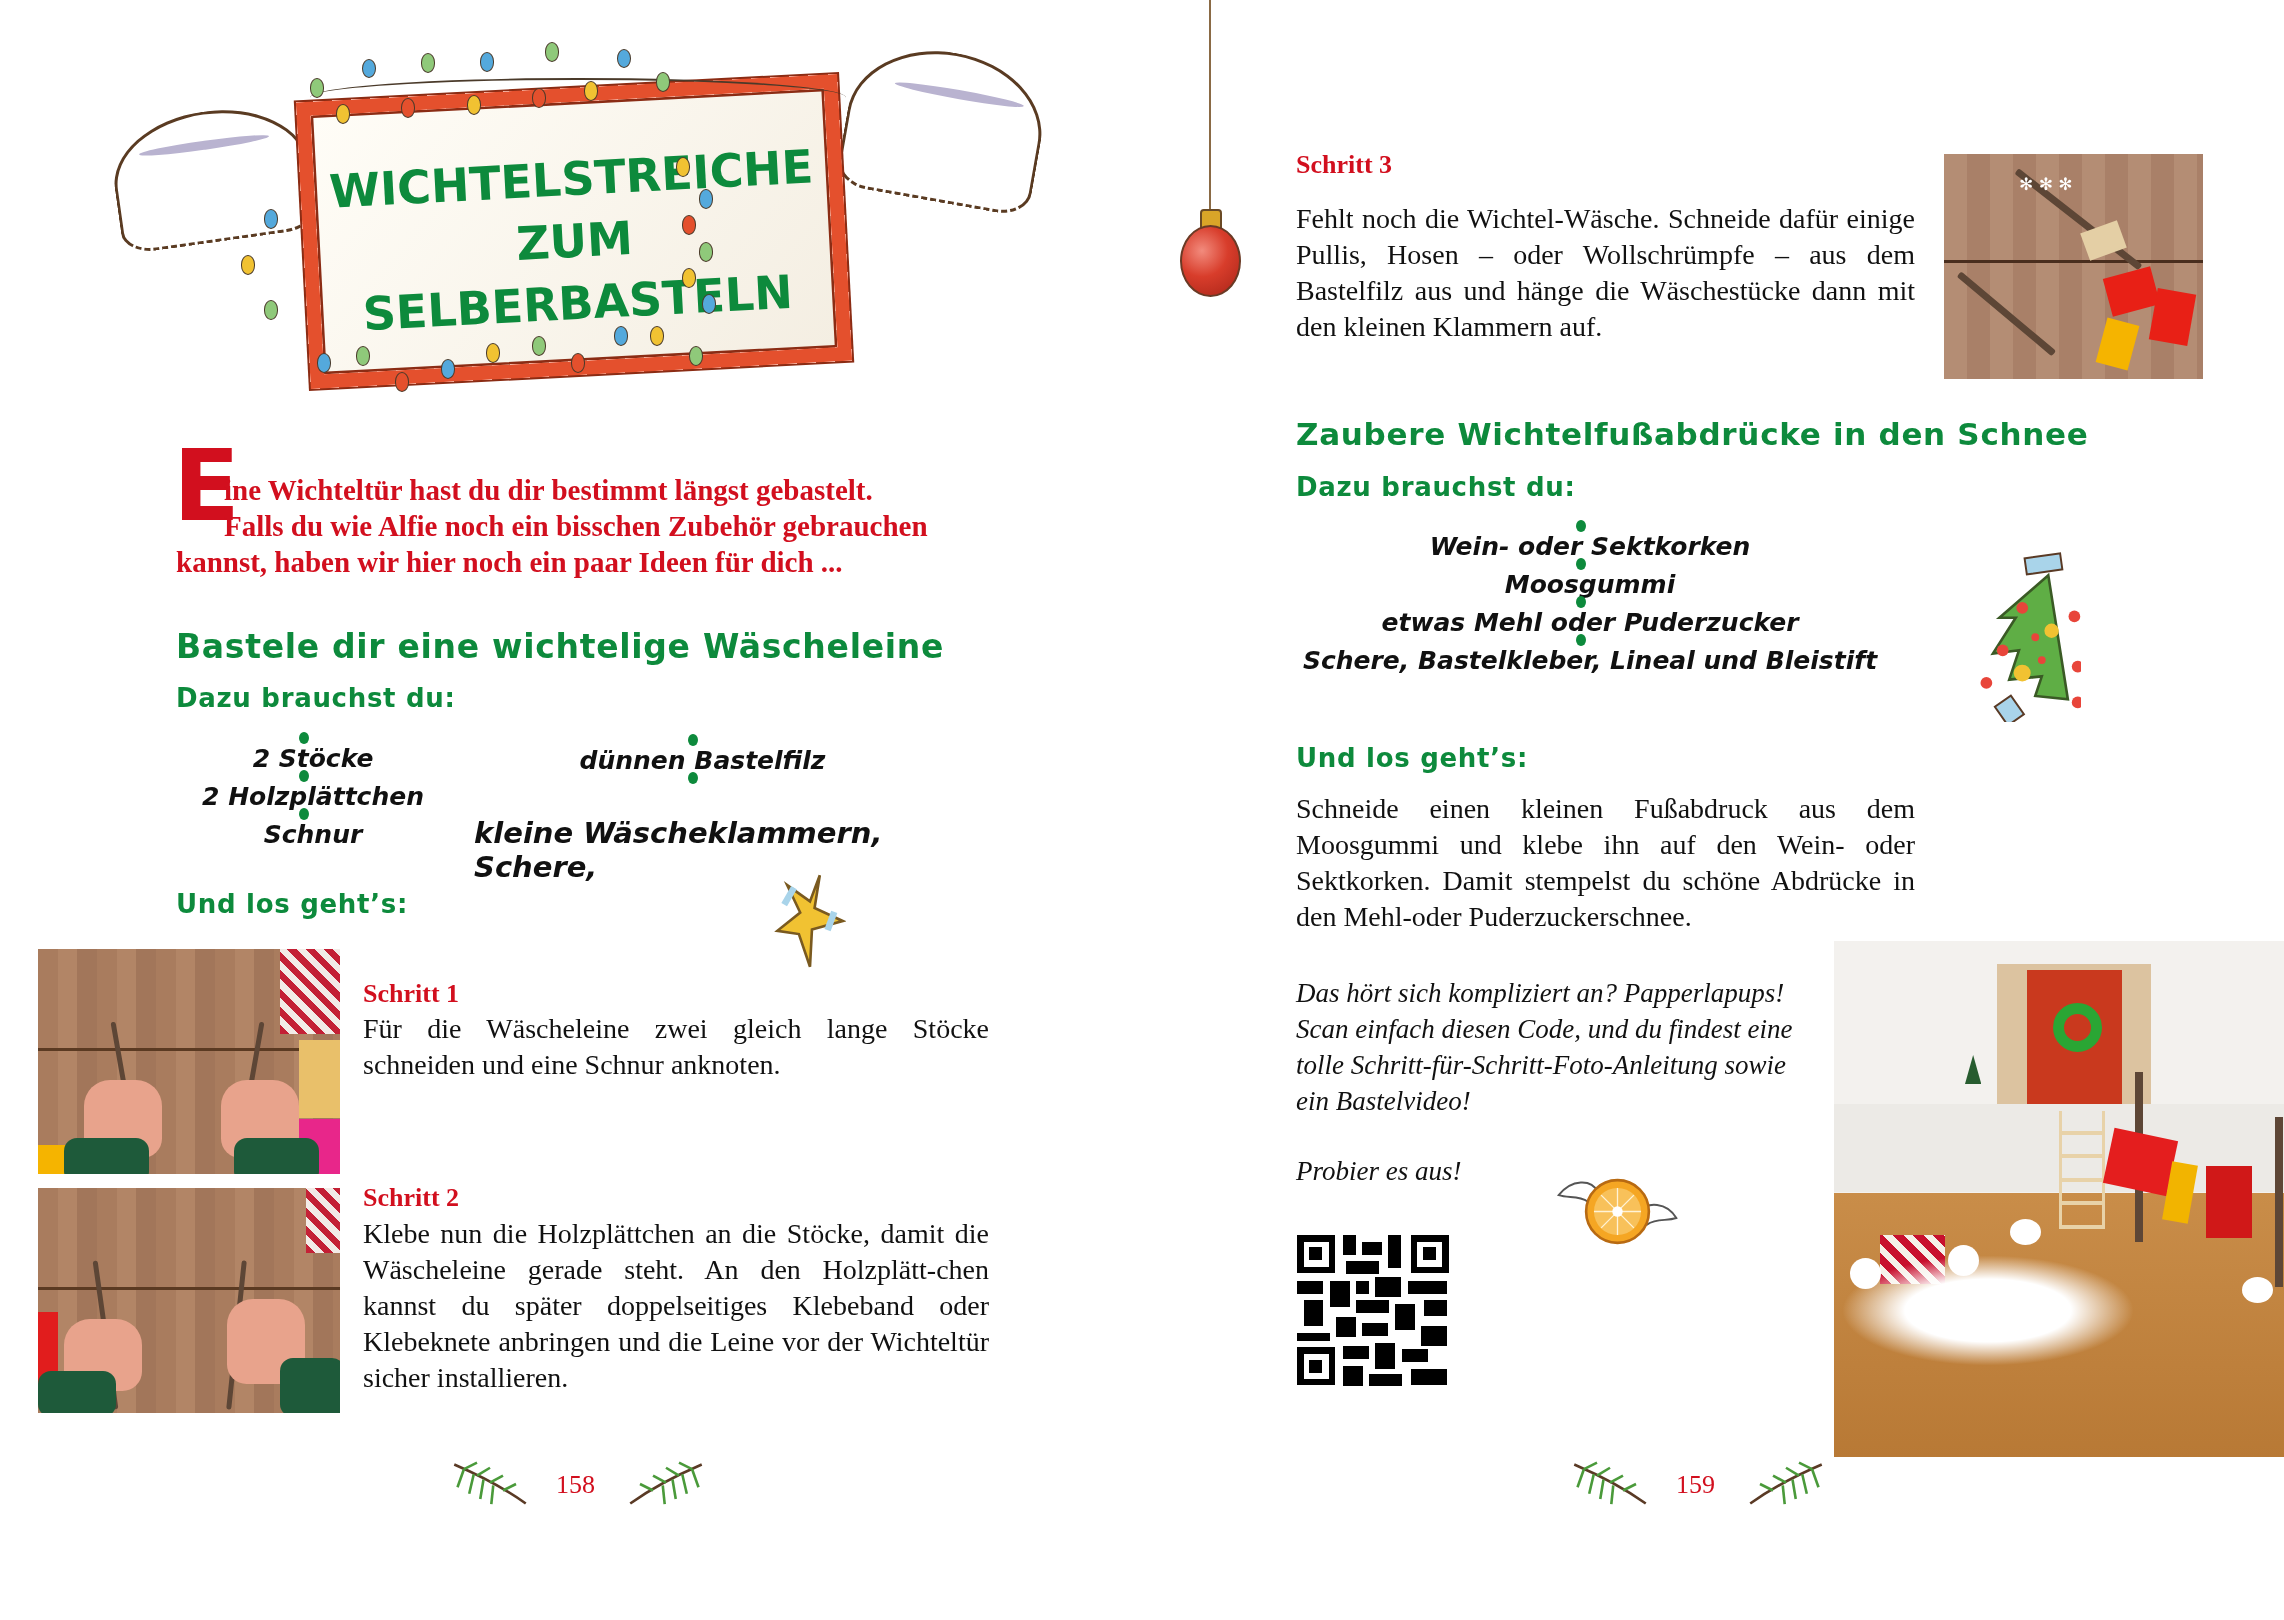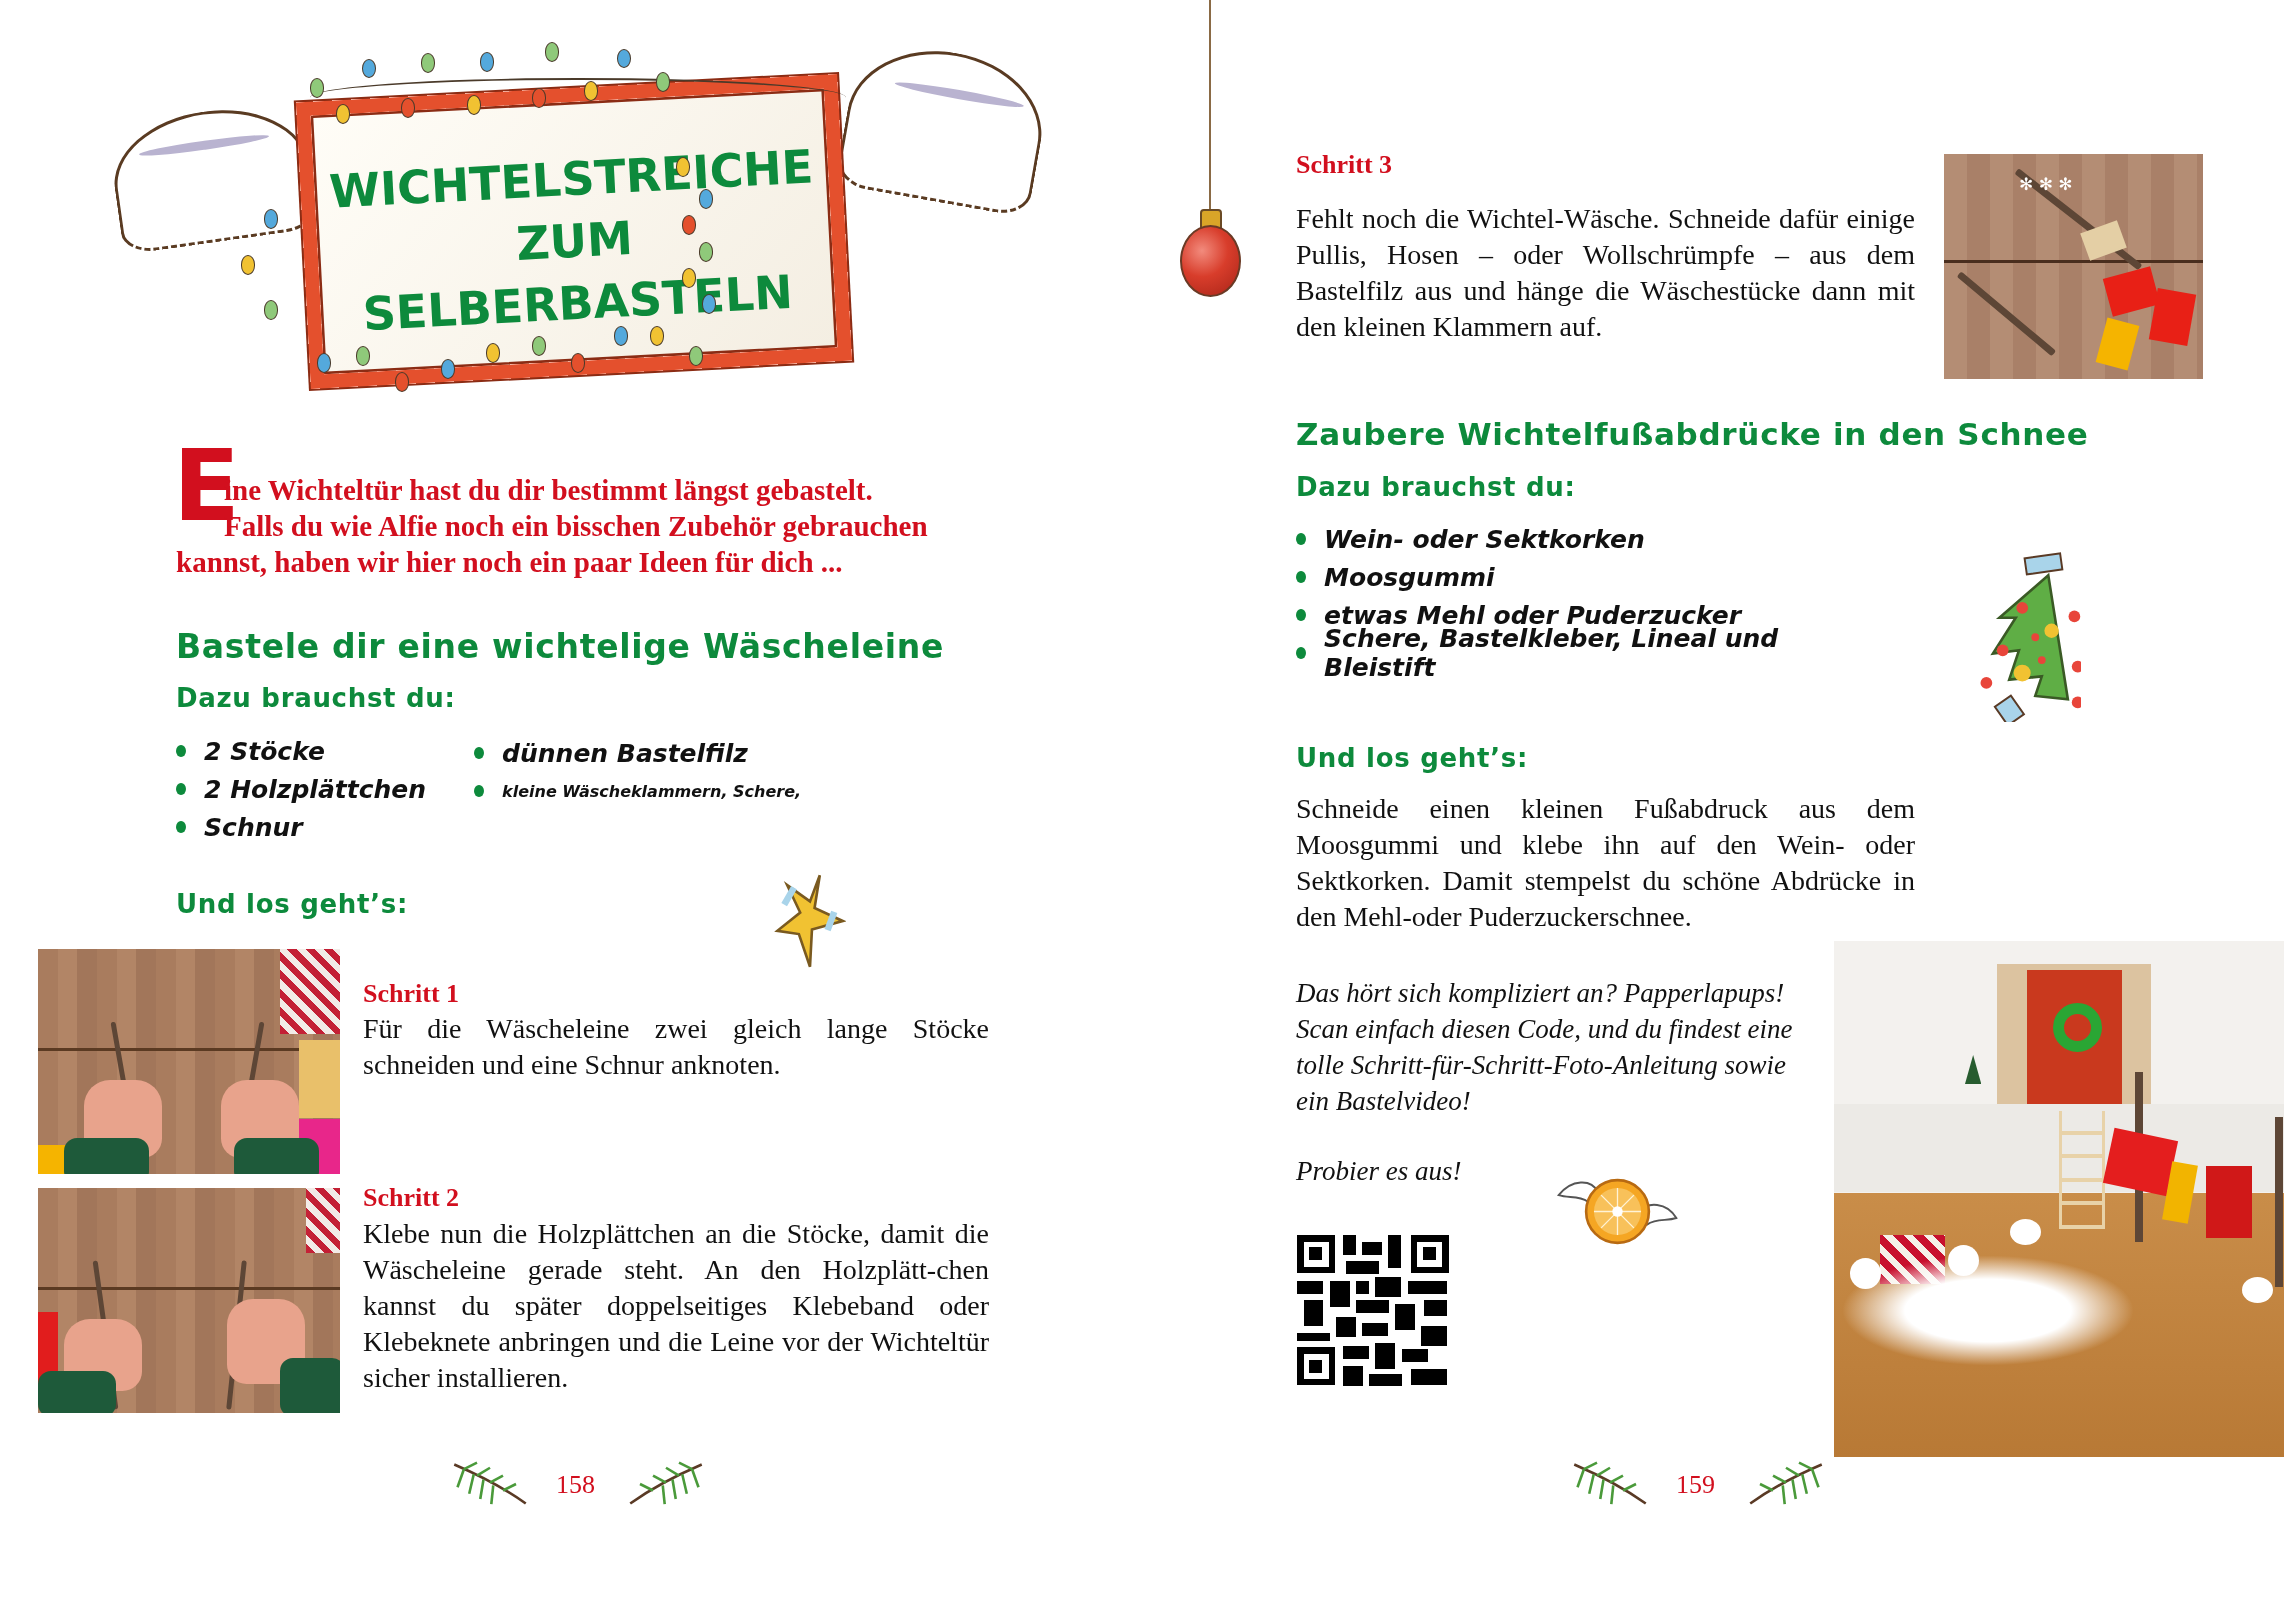--- a/index.html
+++ b/index.html
@@ -8,21 +8,21 @@
 
   .abs { position: absolute; }
 
   
   .hand-title { font-family: "DejaVu Sans", sans-serif; color: #0d8a3c; font-weight: bold; letter-spacing: 0.7px; }
   .hand-list  { font-family: "DejaVu Sans", sans-serif; color: #111; font-style: italic; font-weight: bold; letter-spacing: 0px; }
   .step-title { font-family: "Liberation Serif", serif; color: #d20f1e; font-weight: bold; font-size: 26px; }
   .body-text  { font-family: "Liberation Serif", serif; font-size: 28px; line-height: 36px; text-align: justify; color: #111; }
   .red-lead   { font-family: "Liberation Serif", serif; color: #d20f1e; font-weight: bold; font-size: 29px; line-height: 36px; }
 
-  .bullet { display: flex; align-items: center; }
+  .bullet { display: flex; align-items: center; flex-direction: column; }
   .bullet .dot { width: 9.8px; height: 11.8px; border-radius: 50%; background: #0d8a3c; margin-right: 18.3px; flex: 0 0 auto; }
 
   
   .sign-wrap { left: 114px; top: 39px; width: 928px; height: 366px; }
   .wing { position: absolute; border: 3.9px solid #5a3b22; background: #ffffff; border-radius: 60% 60% 20% 20%; }
   .wing-left { left: 0; top: 72px; width: 196px; height: 131px; transform: rotate(-8deg); border-bottom-style: dashed; }
   .wing-right { right: 0; top: 13px; width: 196px; height: 150px; transform: rotate(10deg); border-bottom-style: dashed; }
   .wing-shade { position: absolute; height: 9.1px; background: #b9b3d0; border-radius: 50%; }
   .sign-board { position: absolute; left: 189px; top: 49px; width: 542px; height: 287px;
     background: linear-gradient(135deg,#fffdf7,#f4eee2);
@@ -126,21 +126,21 @@
   <div class="bullet hand-list" style="font-size:25px;height:38px;">
       <span class="dot"></span>
       <span>Schnur</span>
     </div>
 </div>
 <div class="abs" style="left:474px;top:734px;width:457px;">
   <div class="bullet hand-list" style="font-size:25px;height:38px;">
       <span class="dot"></span>
       <span>dünnen Bastelfilz</span>
     </div>
-  <div class="bullet hand-list" style="font-size:16px;height:38px;">
+  <div class="bullet hand-list" style="font-size:29px;height:38px;gap:32px;">
       <span class="dot"></span>
       <span>kleine Wäscheklammern, Schere,</span>
     </div>
 </div>
 
 <div class="abs hand-title" style="left:176px;top:889px;font-size:26px;">Und los geht’s:</div>
 
 <div class="abs" style="left:774px;top:872px;width:72px;height:98px;">
   <svg width="72" height="98" viewBox="0 0 110 150">
     <polygon points="70,5 62,55 105,75 58,88 55,145 38,95 5,90 40,62 20,20 55,45" fill="#f1c232" stroke="#7a5a20" stroke-width="4"></polygon>

